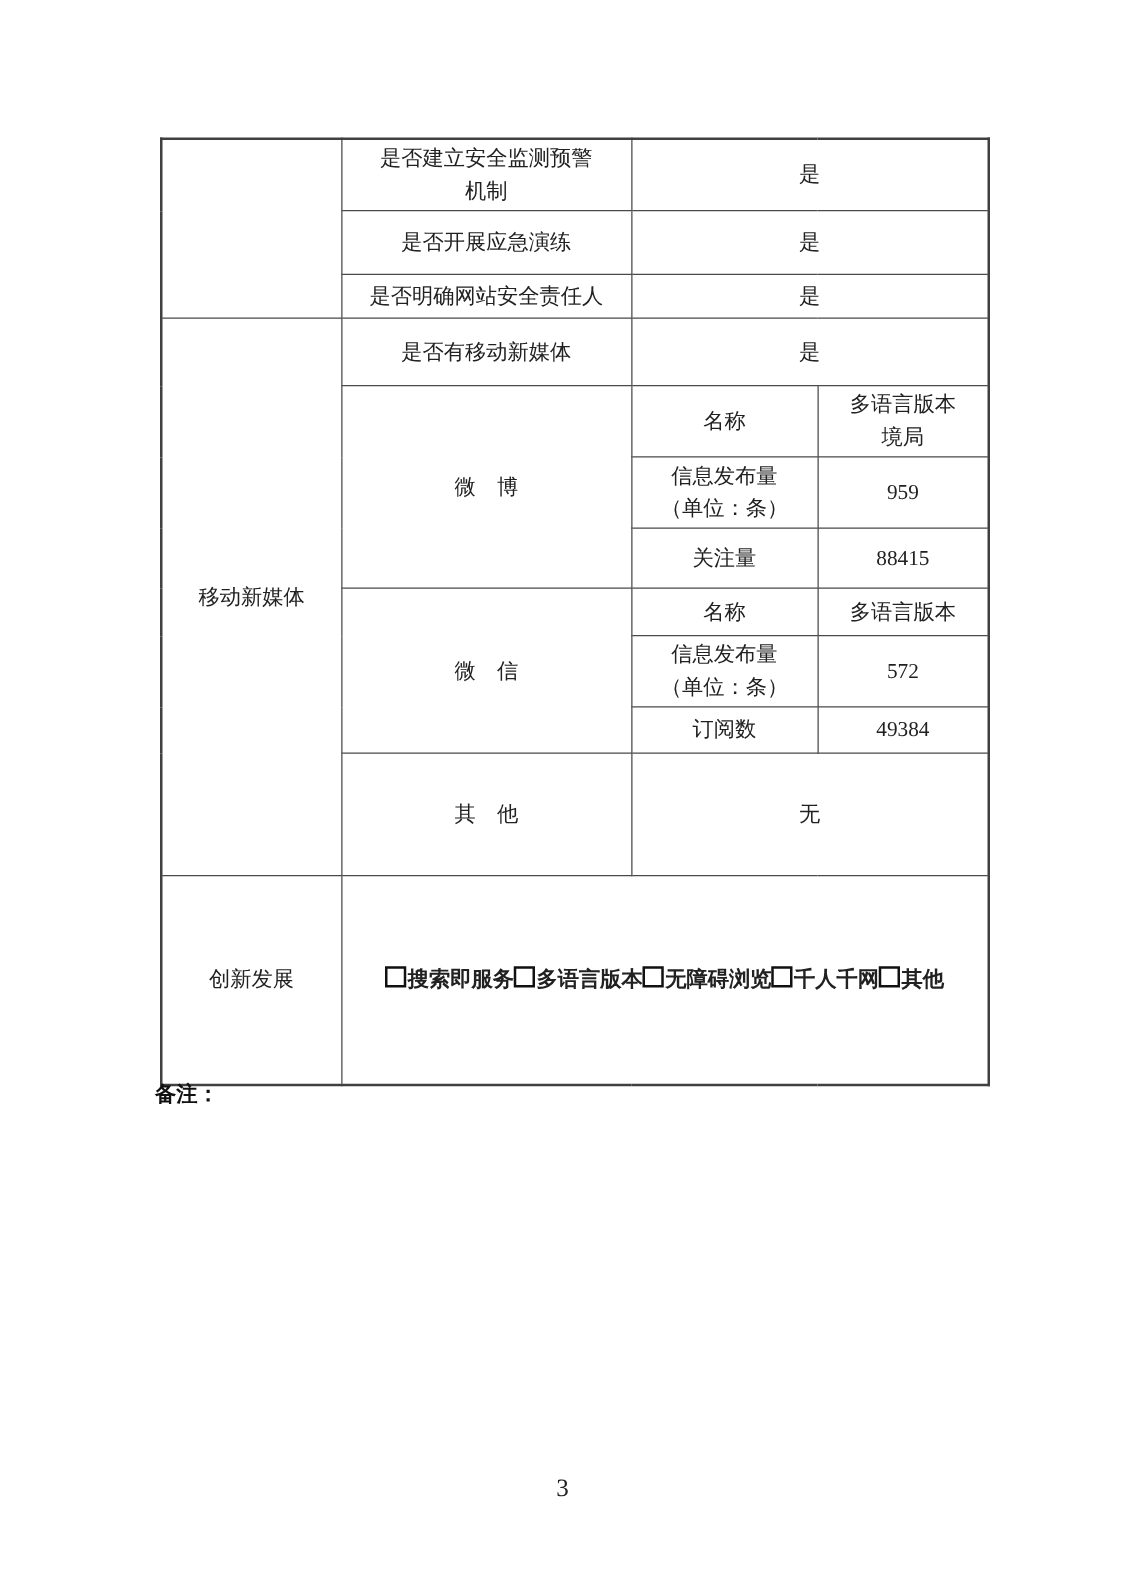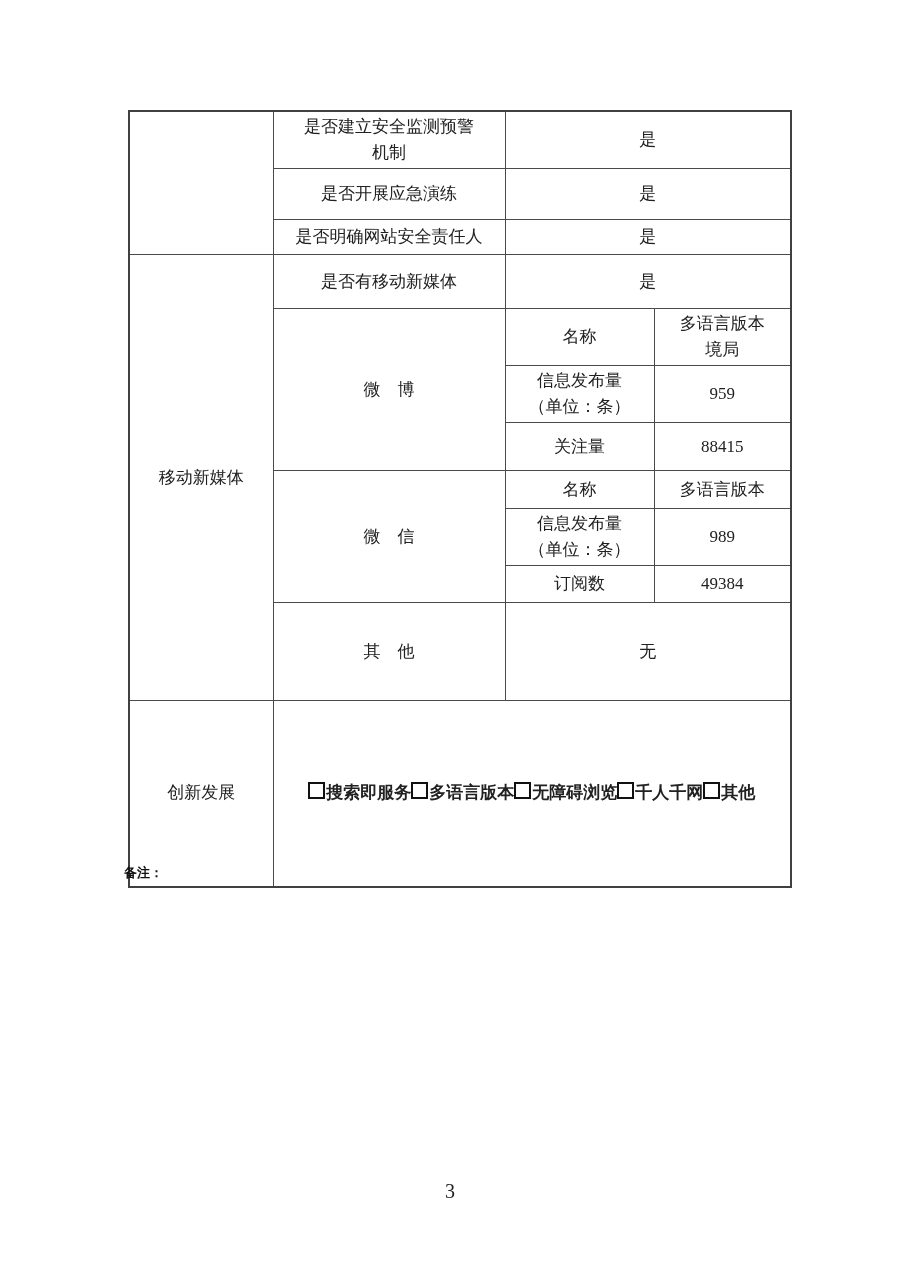--- a/index.html
+++ b/index.html
@@ -49,21 +49,21 @@
     height: 13px;
     border: 2px solid #111111;
     background: #ffffff;
     vertical-align: -1px;
     margin-right: 1px;
   }
   .notes {
     position: absolute;
     left: 124px;
     top: 864px;
-    font-size: 13px;
+    font-size: 17px;
     font-weight: bold;
     color: #111111;
   }
   .page-number {
     position: absolute;
     left: 0;
     top: 1180px;
     width: 100%;
     text-align: center;
     font-size: 20px;
@@ -120,32 +120,32 @@
       <td>88415</td>
     </tr>
     <tr style="height:38px">
       <td rowspan="3">微　信</td>
       <td>名称</td>
       <td>多语言版本</td>
     </tr>
     <tr style="height:55px">
       <td>信息发布量
 （单位：条）</td>
-      <td>989</td>
+      <td>572</td>
     </tr>
     <tr style="height:37px">
       <td>订阅数</td>
       <td>49384</td>
     </tr>
     <tr style="height:98px">
       <td>其　他</td>
       <td colspan="2">无</td>
     </tr>
 
-    <tr style="height:186px">
+    <tr style="height:167px">
       <td>创新发展</td>
       <td colspan="3" class="innovation-cell"><span class="cb-item"><span class="cb-box"></span><span>搜索即服务</span></span><span class="cb-item"><span class="cb-box"></span><span>多语言版本</span></span><span class="cb-item"><span class="cb-box"></span><span>无障碍浏览</span></span><span class="cb-item"><span class="cb-box"></span><span>千人千网</span></span><span class="cb-item"><span class="cb-box"></span><span>其他</span></span></td>
     </tr>
   </tbody>
     </table>
 
   <div class="notes">备注：</div>
 
   <div class="page-number">3</div>
 

